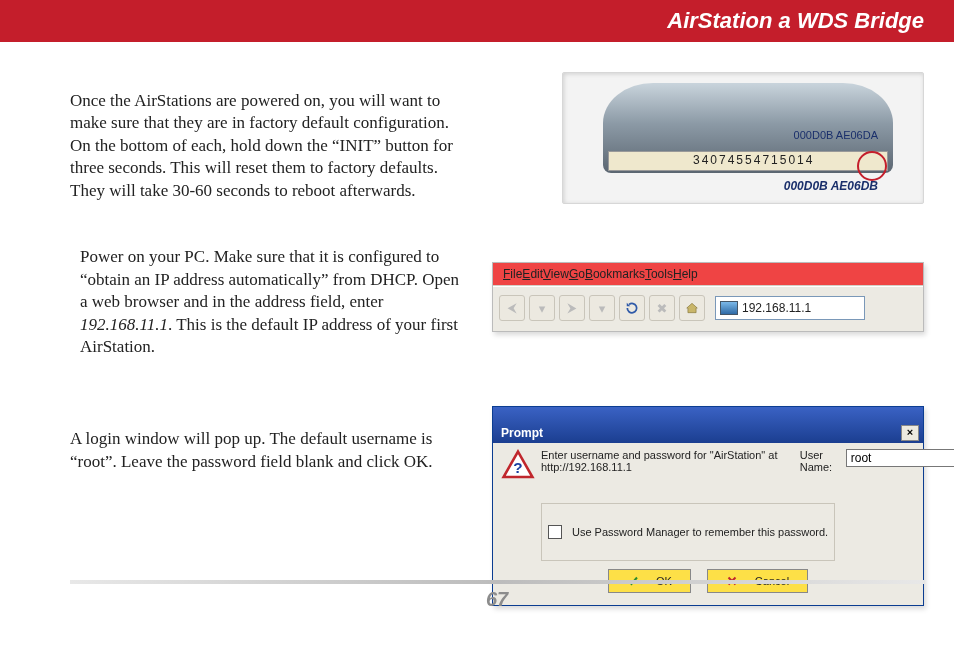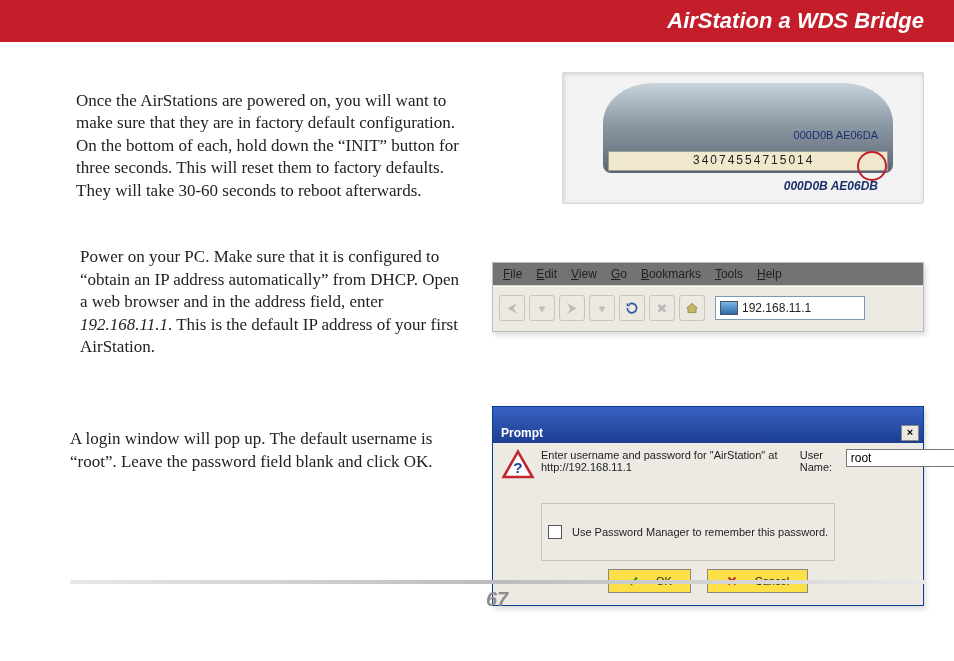--- a/index.html
+++ b/index.html
@@ -1,37 +1,37 @@
 <!DOCTYPE html>
 <html><head>
 <meta charset="utf-8">
 <style>
   html,body{margin:0;padding:0;background:#fff;font-family:Georgia,'Times New Roman',serif;color:#222;width:954px;height:661px;overflow:hidden}
   .header{background:#c41e2b;height:42px;position:relative}
   .header .title{position:absolute;right:30px;top:8px;color:#fff;font-family:'Century Gothic','Avant Garde',sans-serif;font-style:italic;font-weight:bold;font-size:22px}
 
   .page{position:relative;padding:28px 30px 0 70px;height:559px}
   .col-text{width:400px;font-size:17px;line-height:1.32}
-  .p1{margin:20px 0 18px 6px}
+  .p1{margin:20px 0 18px 0}
   .p2{margin:44px 0 18px 10px}
   .p3{margin:70px 0 18px 0}
   .italic{font-style:italic}
 
   
   .photo{position:absolute;right:30px;top:30px;width:360px;height:130px;background:#f3f3f3;border:1px solid #d7d7d7;border-radius:2px;box-shadow:1px 1px 4px rgba(0,0,0,0.15) inset}
   .device{position:absolute;left:40px;top:10px;right:30px;height:90px;border-radius:50px 50px 8px 8px/40px 40px 8px 8px;background:linear-gradient(#c9d4dc,#8c9aa6 45%,#5b6671)}
   .device-band{position:absolute;left:45px;right:35px;top:78px;height:18px;background:#efe8cd;border:1px solid #999}
   .dev-label1{position:absolute;right:45px;top:56px;font:11px Arial;color:#1a2f6b}
   .dev-label2{position:absolute;right:45px;top:106px;font:italic bold 12px Arial;color:#1a2f6b}
   .dev-serial{position:absolute;left:130px;top:80px;font:12px Arial;color:#222;letter-spacing:2px}
   .dev-circle{position:absolute;right:36px;top:78px;width:26px;height:26px;border:2px solid #c41e2b;border-radius:50%}
 
   
   .browser{position:absolute;right:30px;top:220px;width:430px;height:68px;background:#eceae3;border:1px solid #bbb;box-shadow:2px 3px 5px rgba(0,0,0,0.15)}
-  .menubar{height:22px;display:flex;align-items:center;gap:14px;padding:0 10px;font:12px Arial;color:#222;background:#737373;border-bottom:1px solid #d4d0c6}
+  .menubar{height:22px;display:flex;align-items:center;padding:0 10px;font:12px Arial;color:#222;background:#ef4444;border-bottom:1px solid #d4d0c6}
   .menubar span u{text-decoration:underline}
   .toolbar{height:42px;display:flex;align-items:center;gap:4px;padding:0 6px;border-top:1px solid #fff}
   .tbtn{width:24px;height:24px;border:1px solid #c9c5ba;border-radius:3px;background:#ece9e0;display:flex;align-items:center;justify-content:center;font:13px Arial;color:#777}
   .tbtn.dis{color:#bbb}
   .tbtn svg{width:14px;height:14px}
   .addr{flex:0 0 140px;height:22px;border:1px solid #7a98b8;background:#fff;display:flex;align-items:center;font:12px Arial;padding:0 4px;margin-left:6px}
   .addr .favicon{width:16px;height:12px;margin-right:4px;background:linear-gradient(#7ab8e8,#2f6aa5);border:1px solid #456}
 
   
   .dialog{position:absolute;right:30px;top:364px;width:430px;border:1px solid #0b3d91;background:#eceae3;box-shadow:2px 3px 5px rgba(0,0,0,0.15)}

